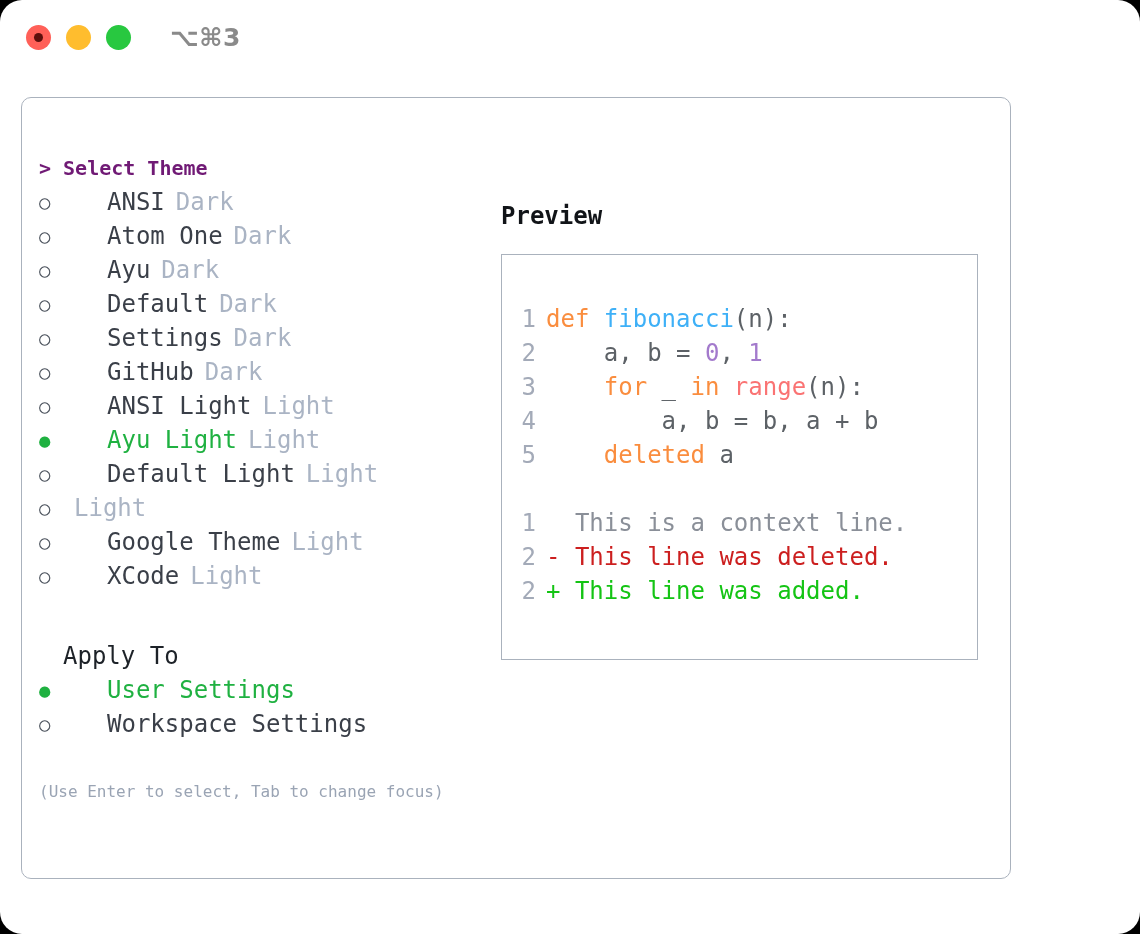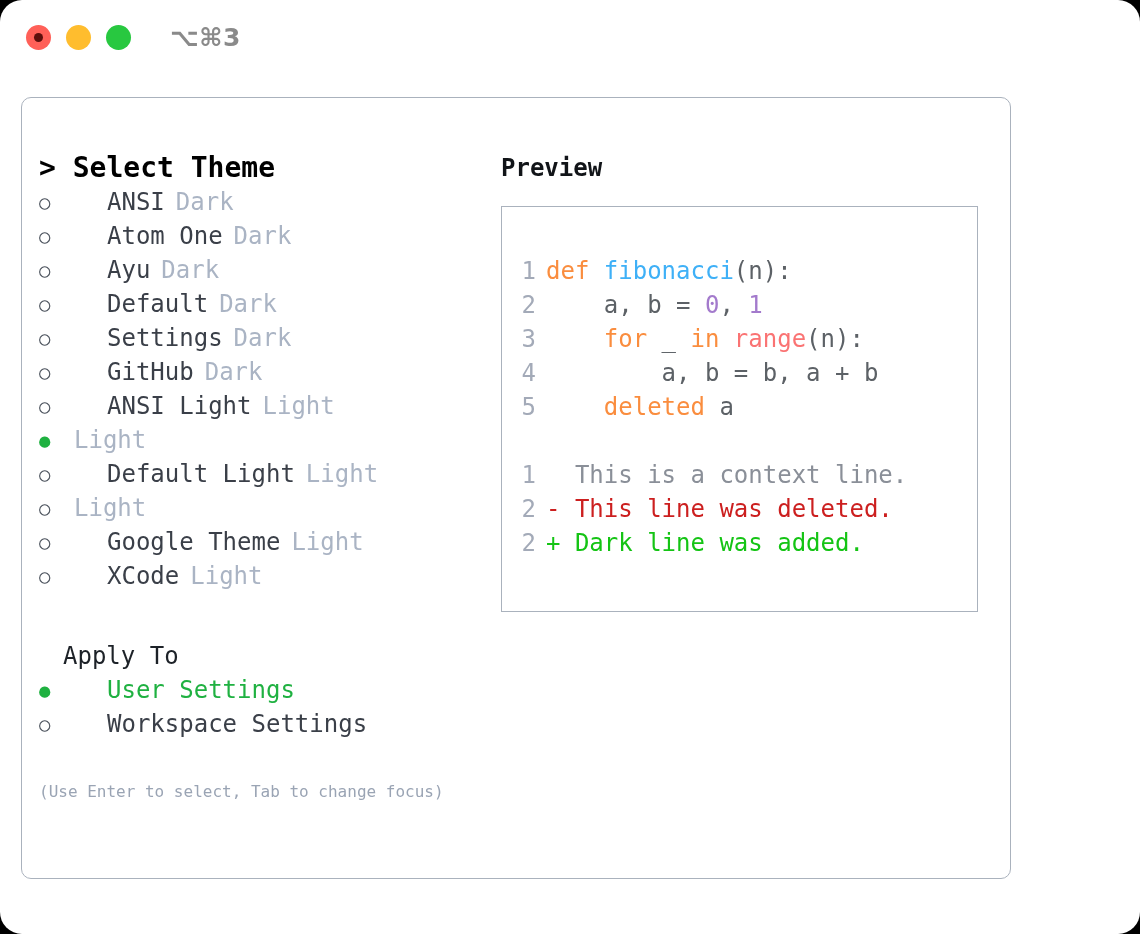--- a/index.html
+++ b/index.html
@@ -82,23 +82,23 @@
   }
 
   
   #left-col {
     position: absolute;
     left: 17px;
     top: 53px;
     width: 450px;
   }
   .section-header {
-    font-size: 28px;
+    font-size: 20px;
     font-weight: bold;
-    color: #000000;
+    color: #701a75;
     line-height: 34px;
     height: 34px;
     white-space: pre;
   }
   .opt-row {
     font-size: 24px;
     line-height: 34px;
     height: 34px;
     white-space: pre;
     color: #3a3f48;
@@ -144,20 +144,21 @@
     left: 479px;
     top: 53px;
     width: 490px;
   }
   #preview-header {
     font-size: 24px;
     font-weight: bold;
     color: #111418;
     line-height: 34px;
     height: 34px;
+    margin-top: 48px;
   }
   #code-box {
     margin-top: 21px;
     width: 477px;
     height: 406px;
     box-sizing: border-box;
     border: 1.6px solid #aab2bd;
     background: #ffffff;
     position: relative;
   }
@@ -212,21 +213,21 @@
     <div id="left-col">
       <div class="section-header">&gt; Select Theme</div>
       <div id="theme-list">
           <div class="opt-row"><span class="bullet off">○</span><span class="opt-label">ANSI</span><span class="opt-variant">Dark</span></div>
           <div class="opt-row"><span class="bullet off">○</span><span class="opt-label">Atom One</span><span class="opt-variant">Dark</span></div>
           <div class="opt-row"><span class="bullet off">○</span><span class="opt-label">Ayu</span><span class="opt-variant">Dark</span></div>
           <div class="opt-row"><span class="bullet off">○</span><span class="opt-label">Default</span><span class="opt-variant">Dark</span></div>
           <div class="opt-row"><span class="bullet off">○</span><span class="opt-label">Settings</span><span class="opt-variant">Dark</span></div>
           <div class="opt-row"><span class="bullet off">○</span><span class="opt-label">GitHub</span><span class="opt-variant">Dark</span></div>
           <div class="opt-row"><span class="bullet off">○</span><span class="opt-label">ANSI Light</span><span class="opt-variant">Light</span></div>
-          <div class="opt-row selected"><span class="bullet on">●</span><span class="opt-variant">Light</span></div>
+          <div class="opt-row selected"><span class="bullet on">●</span><span class="opt-label">Ayu Light</span><span class="opt-variant">Light</span></div>
           <div class="opt-row"><span class="bullet off">○</span><span class="opt-label">Default Light</span><span class="opt-variant">Light</span></div>
           <div class="opt-row"><span class="bullet off">○</span><span class="opt-variant">Light</span></div>
           <div class="opt-row"><span class="bullet off">○</span><span class="opt-label">Google Theme</span><span class="opt-variant">Light</span></div>
           <div class="opt-row"><span class="bullet off">○</span><span class="opt-label">XCode</span><span class="opt-variant">Light</span></div>
         </div>
 
       <div id="apply-header">Apply To</div>
       <div id="apply-list">
           <div class="opt-row selected"><span class="bullet on">●</span><span class="opt-label">User Settings</span></div>
           <div class="opt-row"><span class="bullet off">○</span><span class="opt-label">Workspace Settings</span></div>
@@ -240,19 +241,19 @@
       <div id="code-box">
         <div id="code-inner">
             <div class="code-line"><span class="lineno">1</span><span class="tok-kw">def </span><span class="tok-fn">fibonacci</span><span class="tok-pun">(n):</span></div>
             <div class="code-line"><span class="lineno">2</span><span class="tok-id">    a, b </span><span class="tok-pun">= </span><span class="tok-num">0</span><span class="tok-pun">, </span><span class="tok-num">1</span></div>
             <div class="code-line"><span class="lineno">3</span><span class="tok-kw">    for </span><span class="tok-id">_ </span><span class="tok-kw">in </span><span class="tok-call">range</span><span class="tok-pun">(n):</span></div>
             <div class="code-line"><span class="lineno">4</span><span class="tok-id">        a, b </span><span class="tok-pun">= </span><span class="tok-id">b, a </span><span class="tok-pun">+ </span><span class="tok-id">b</span></div>
             <div class="code-line"><span class="lineno">5</span><span class="tok-kw">    deleted </span><span class="tok-id">a</span></div>
             <div class="code-line blank"></div>
             <div class="code-line"><span class="lineno">1</span><span class="diff-ctx">  </span><span class="diff-ctx">This is a context line.</span></div>
             <div class="code-line"><span class="lineno">2</span><span class="diff-del">- </span><span class="diff-del">This line was deleted.</span></div>
-            <div class="code-line"><span class="lineno">2</span><span class="diff-add">+ </span><span class="diff-add">Dark line was added.</span></div>
+            <div class="code-line"><span class="lineno">2</span><span class="diff-add">+ </span><span class="diff-add">This line was added.</span></div>
           </div>
       </div>
     </div>
 
   </div>
 </div>
 
 </body></html>

